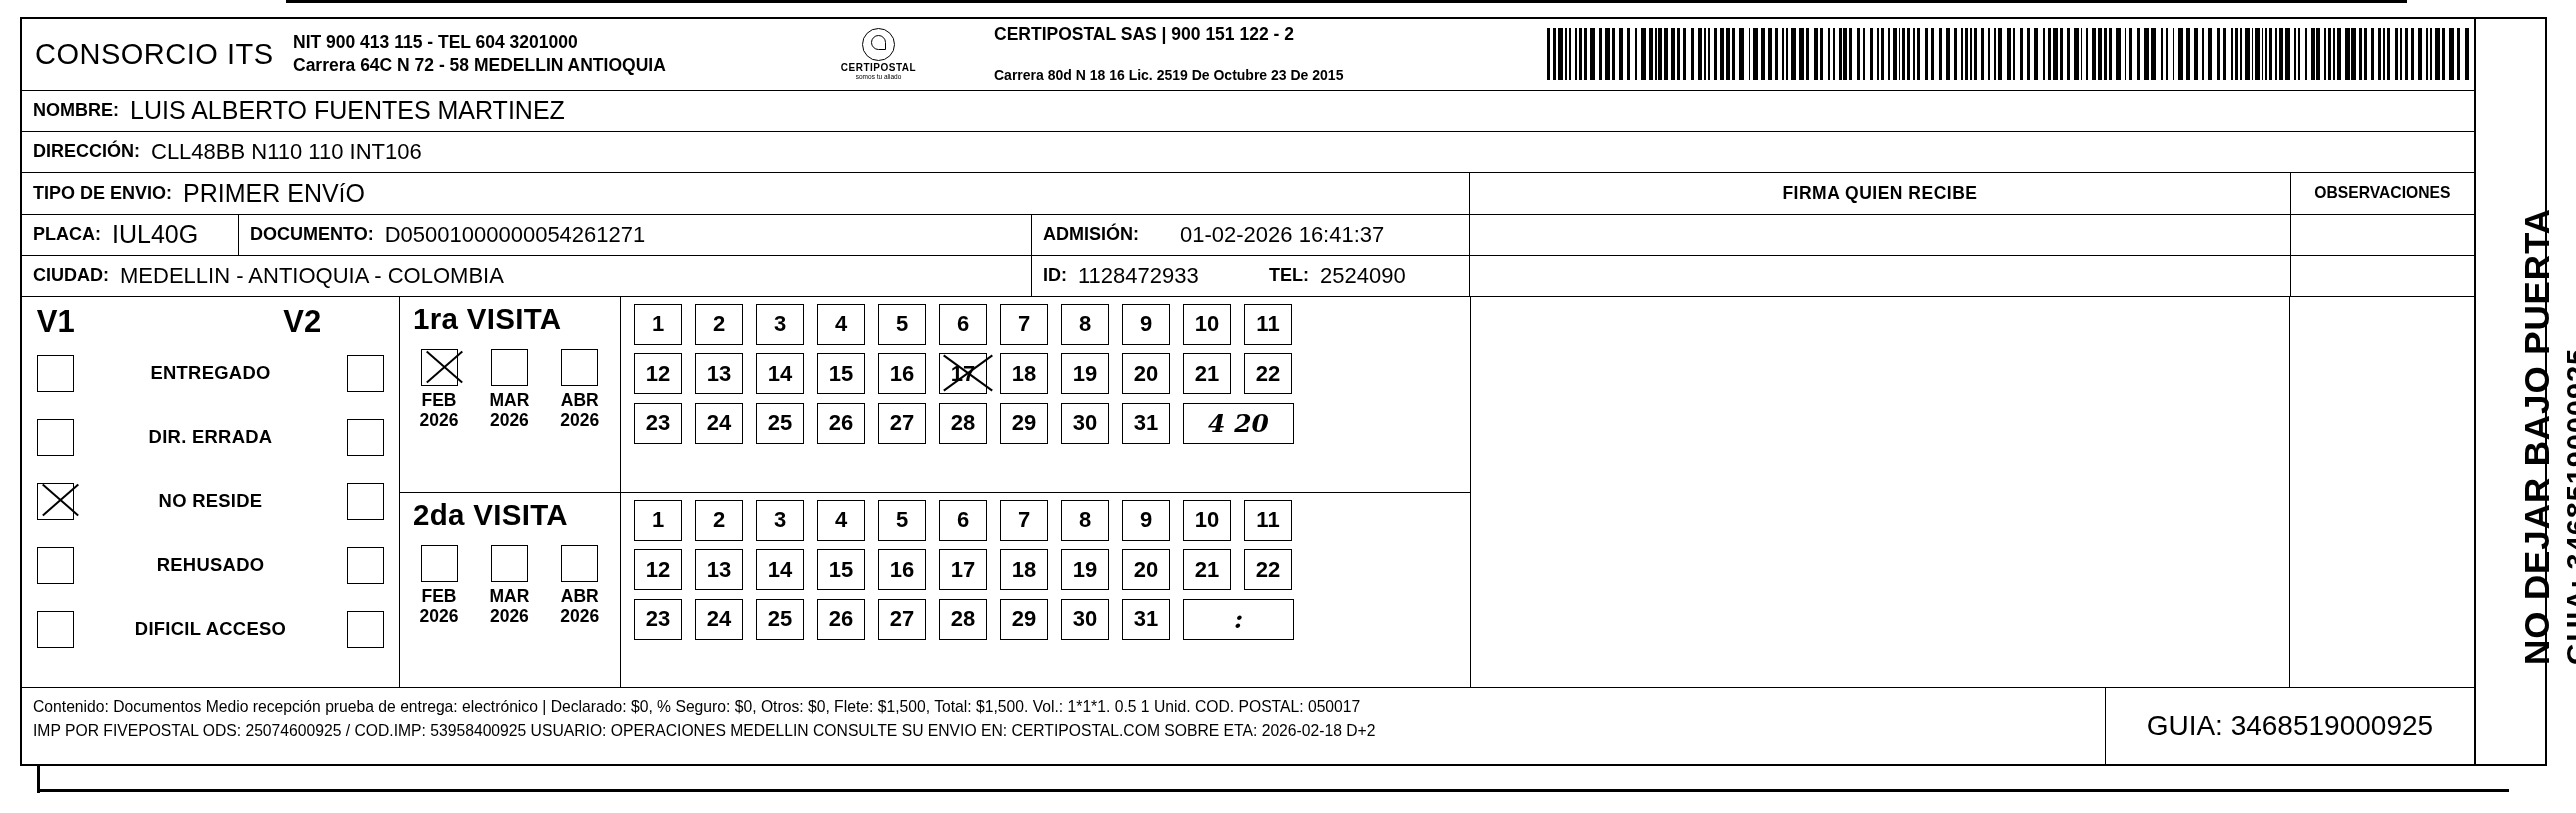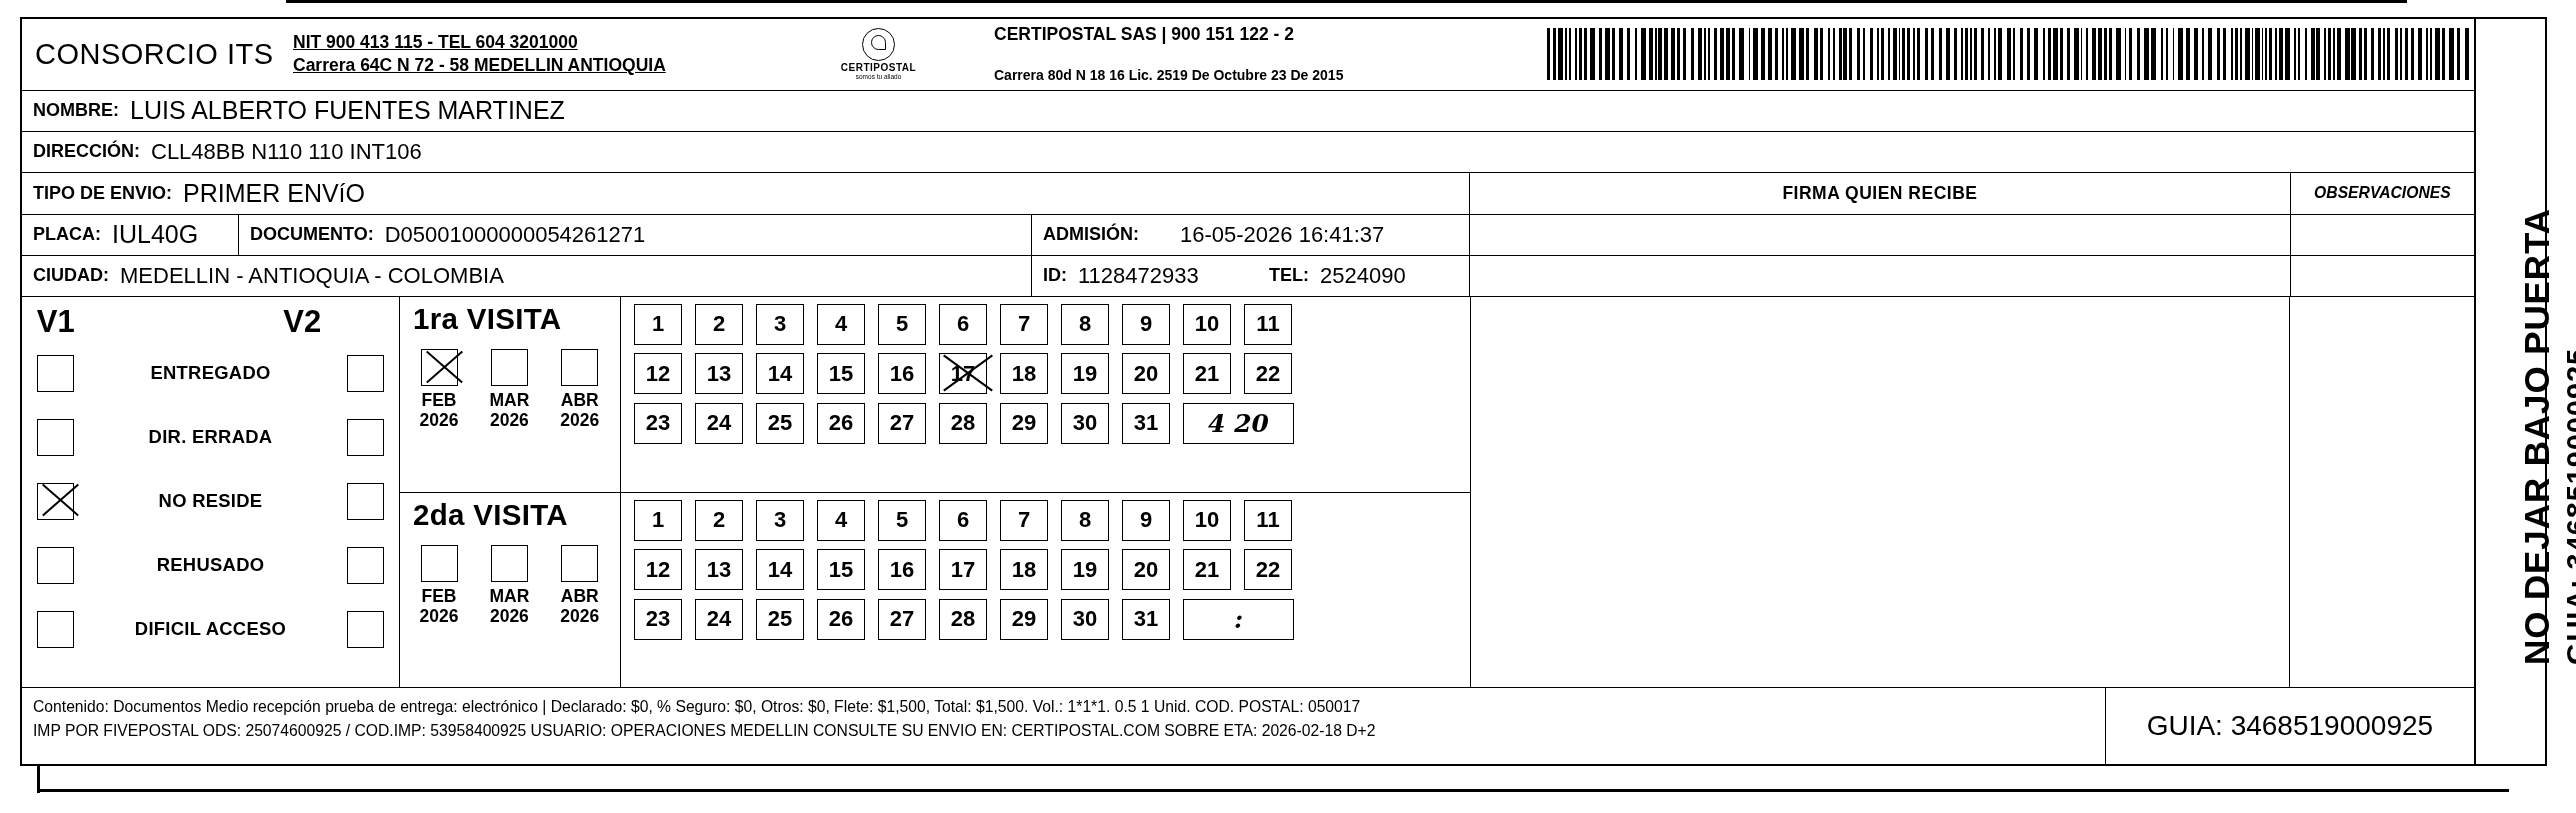--- a/index.html
+++ b/index.html
@@ -82,21 +82,20 @@
     padding-left: 13px;
     width: 258px;
     flex: 0 0 258px;
   }
   .hdr-block {
     font-size: 17.5px;
     line-height: 1.32;
     font-weight: bold;
     width: 470px;
     flex: 0 0 470px;
-    text-decoration: underline;
   }
   .hdr-logo {
     width: 231px;
     flex: 0 0 231px;
     text-align: center;
     font-size: 9.2px;
     line-height: 1.1;
   }
   .logo-circle {
     width: 31px; height: 31px;
@@ -557,35 +556,35 @@
         <span class="lbl">DIRECCIÓN:</span>
         <span class="val val-sm">CLL48BB N110 110 INT106</span>
       </div>
 
       <div class="row row-tipo">
         <div style="flex:0 0 1448px; display:flex; align-items:center; box-sizing:border-box; border-right:1.8px solid #000; height:100%;">
           <span class="lbl">TIPO DE ENVIO:</span>
           <span class="val">PRIMER ENVíO</span>
         </div>
         <div style="flex:1 1 auto; text-align:center; font-size:17.5px; font-weight:bold; letter-spacing:0.5px;">FIRMA QUIEN RECIBE</div>
-        <div style="flex:0 0 184px; text-align:center; font-size:15.7px; font-weight:bold; border-left:1.8px solid #000; height:100%; display:flex; align-items:center; justify-content:center; box-sizing:border-box;font-style:italic;">OBSERVACIONES</div>
+        <div style="flex:0 0 184px; text-align:center; font-size:15.7px; font-weight:bold; border-left:1.8px solid #000; height:100%; display:flex; align-items:center; justify-content:center; box-sizing:border-box;">OBSERVACIONES</div>
       </div>
 
       <div class="row row-placa">
         <div style="flex:0 0 217px; display:flex; align-items:center; height:100%; box-sizing:border-box; border-right:1.8px solid #000;">
           <span class="lbl">PLACA:</span>
           <span class="val">IUL40G</span>
         </div>
         <div style="flex:0 0 793px; display:flex; align-items:center; height:100%; box-sizing:border-box; border-right:1.8px solid #000;">
           <span class="lbl">DOCUMENTO:</span>
           <span class="val val-sm">D05001000000054261271</span>
         </div>
         <div style="flex:0 0 438px; display:flex; align-items:center; height:100%; box-sizing:border-box; border-right:1.8px solid #000;gap:30px;">
           <span class="lbl">ADMISIÓN:</span>
-          <span class="val val-sm">16-05-2026 16:41:37</span>
+          <span class="val val-sm">01-02-2026 16:41:37</span>
         </div>
         <div style="flex:1 1 auto;"></div>
         <div style="flex:0 0 184px; border-left:1.8px solid #000; height:100%; box-sizing:border-box;"></div>
       </div>
 
       <div class="row row-ciudad">
         <div style="flex:0 0 1010px; display:flex; align-items:center; height:100%; box-sizing:border-box; border-right:1.8px solid #000;">
           <span class="lbl">CIUDAD:</span>
           <span class="val val-sm">MEDELLIN - ANTIOQUIA - COLOMBIA</span>
         </div>

